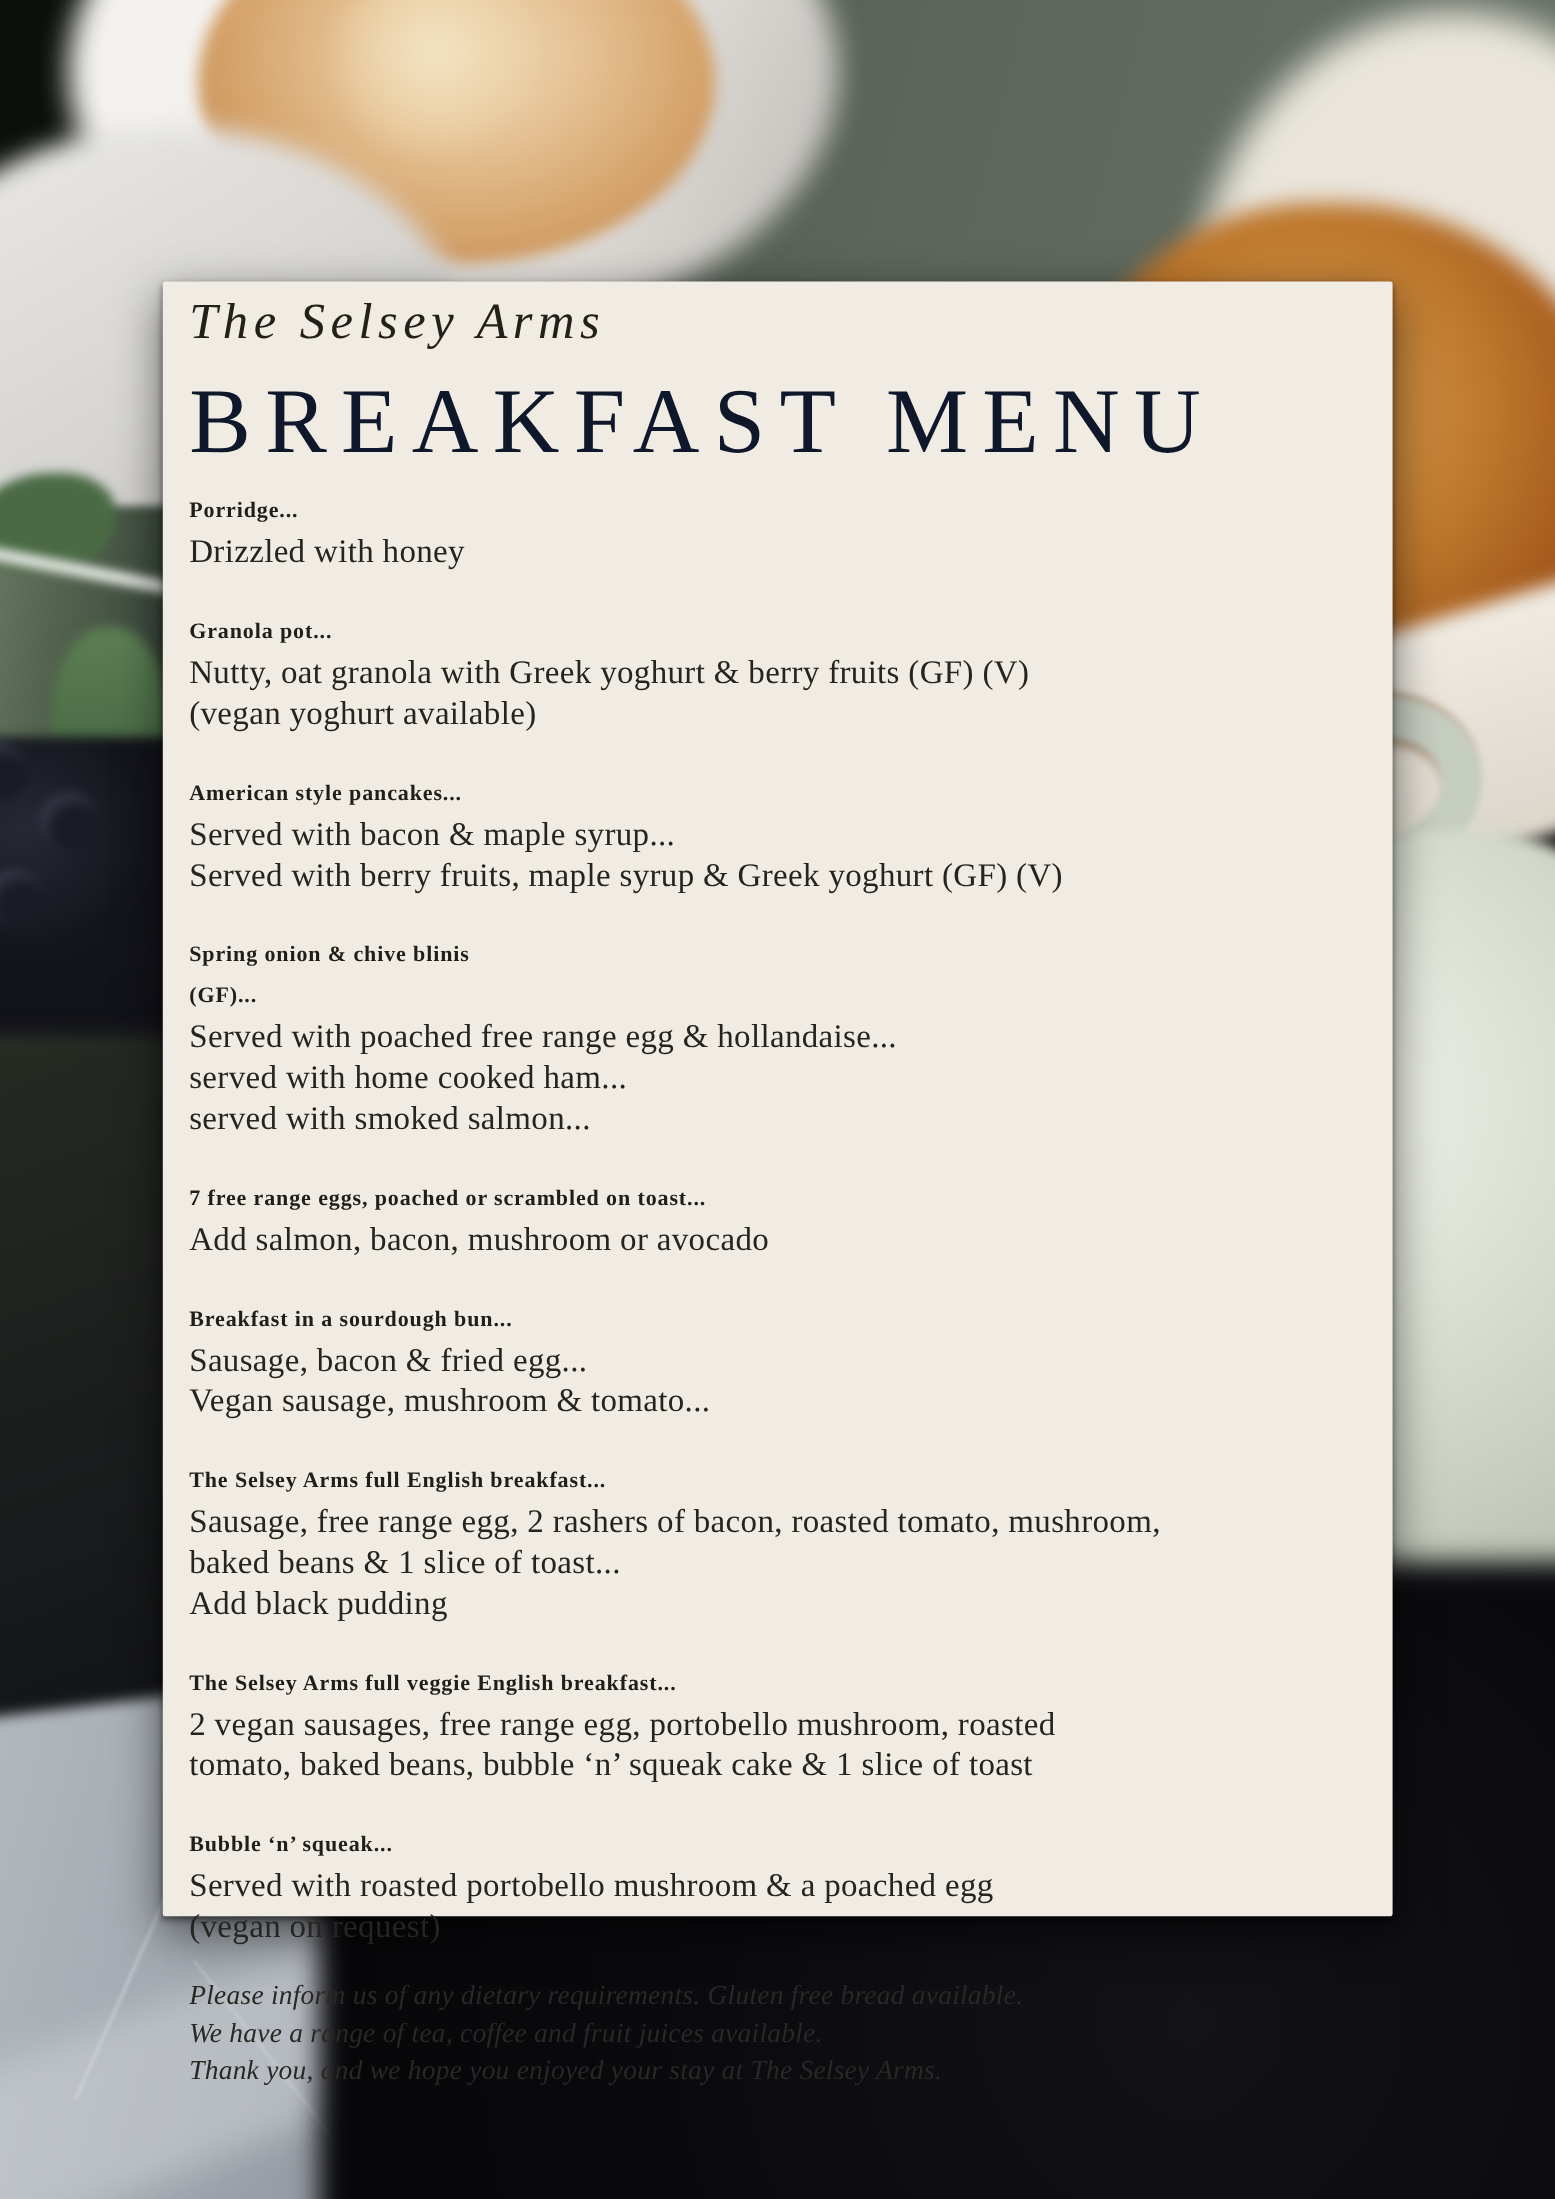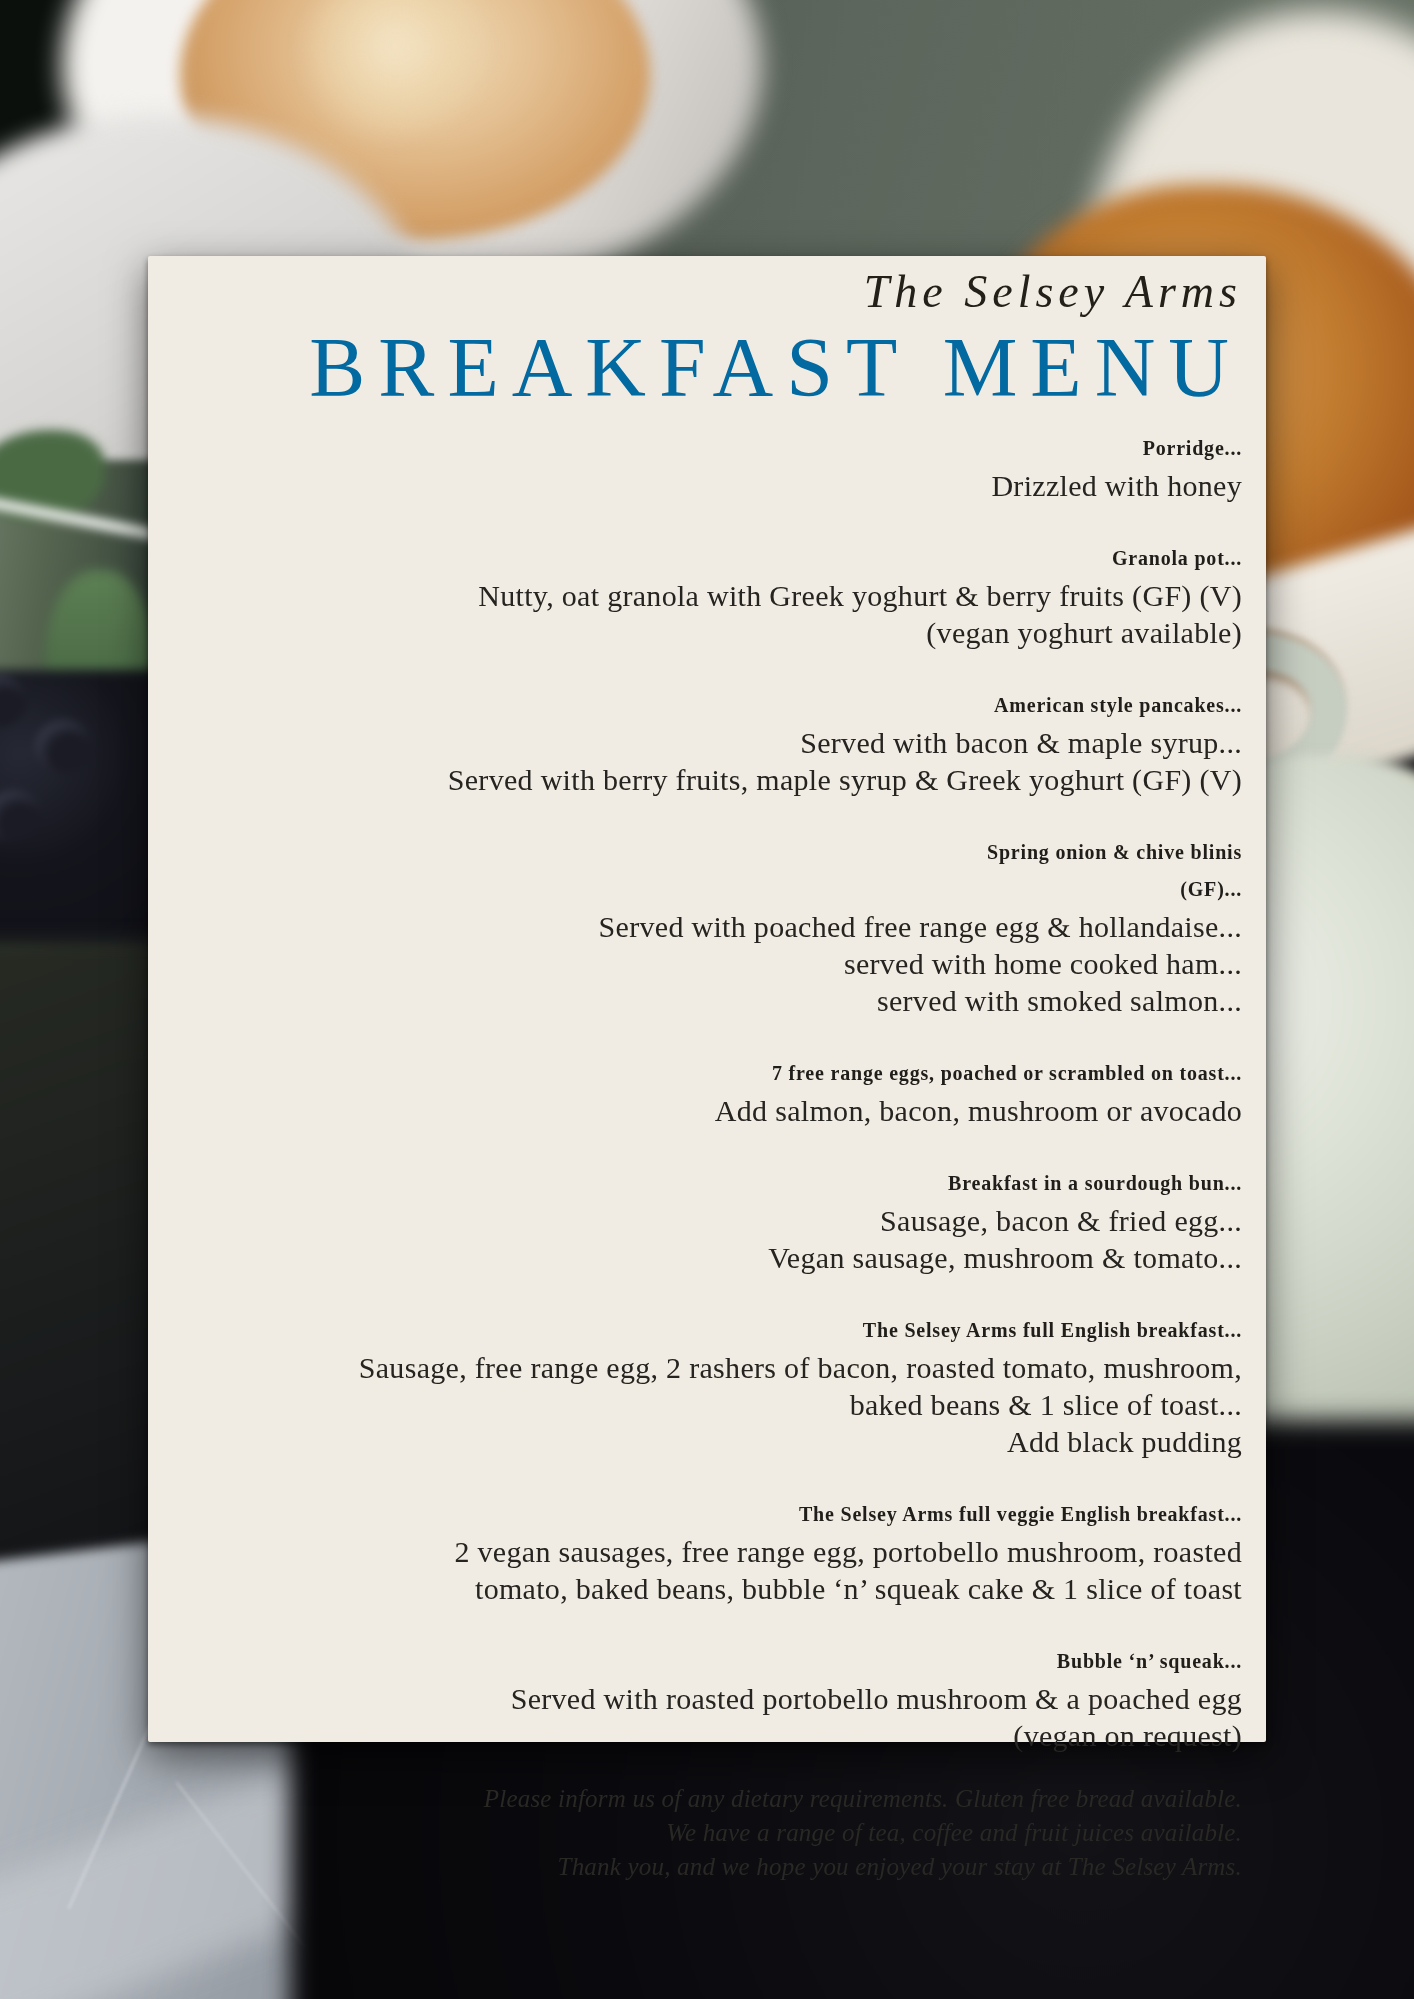--- a/index.html
+++ b/index.html
@@ -69,24 +69,24 @@
     background:radial-gradient(circle at 30% 30%,#262834 0%,#14151c 45%,#101017 100%);filter:blur(3px);}
   .berry-glass .berry{width:56px;height:52px;border-radius:50%;background:#1a1b24;
     box-shadow:inset 8px 8px 10px rgba(70,74,92,.6);}
   .berry-glass .b1{left:15px;top:255px;}
   .berry-glass .b2{left:80px;top:300px;}
   .berry-glass .b3{left:30px;top:370px;}
   
   .menu-card{left:148px;top:256px;width:1118px;height:1486px;
     background:#f1ece3;border-radius:2px;
     box-shadow:0 14px 42px rgba(0,0,0,.55),0 3px 6px rgba(0,0,0,.45);
-    color:#211f1c;text-align:right;box-sizing:border-box;padding:8px 24px 0;}
+    color:#211f1c;text-align:left;box-sizing:border-box;padding:8px 24px 0;}
   .menu-card *{position:static;}
   .venue{font-style:italic;font-size:46px;line-height:56px;letter-spacing:5px;color:#222019;}
-  .big-title{font-size:84px;line-height:96px;letter-spacing:13px;color:#0369a1;margin-top:0px;white-space:nowrap;}
+  .big-title{font-size:84px;line-height:96px;letter-spacing:13px;color:#0f172a;margin-top:16px;white-space:nowrap;}
   .sections{display:block;margin-top:14px;}
   .section{margin-top:36px;}
   .section:first-child{margin-top:0;}
   .heading{font-weight:700;font-size:20px;line-height:37px;letter-spacing:0.8px;color:#201e1a;}
   .line{font-size:30px;line-height:37px;letter-spacing:0.3px;color:#262420;}
   .menu-footer{margin-top:28px;font-style:italic;font-size:25px;line-height:34px;letter-spacing:0.2px;color:#2a2824;}
 </style>
 </head>
 <body>
 

